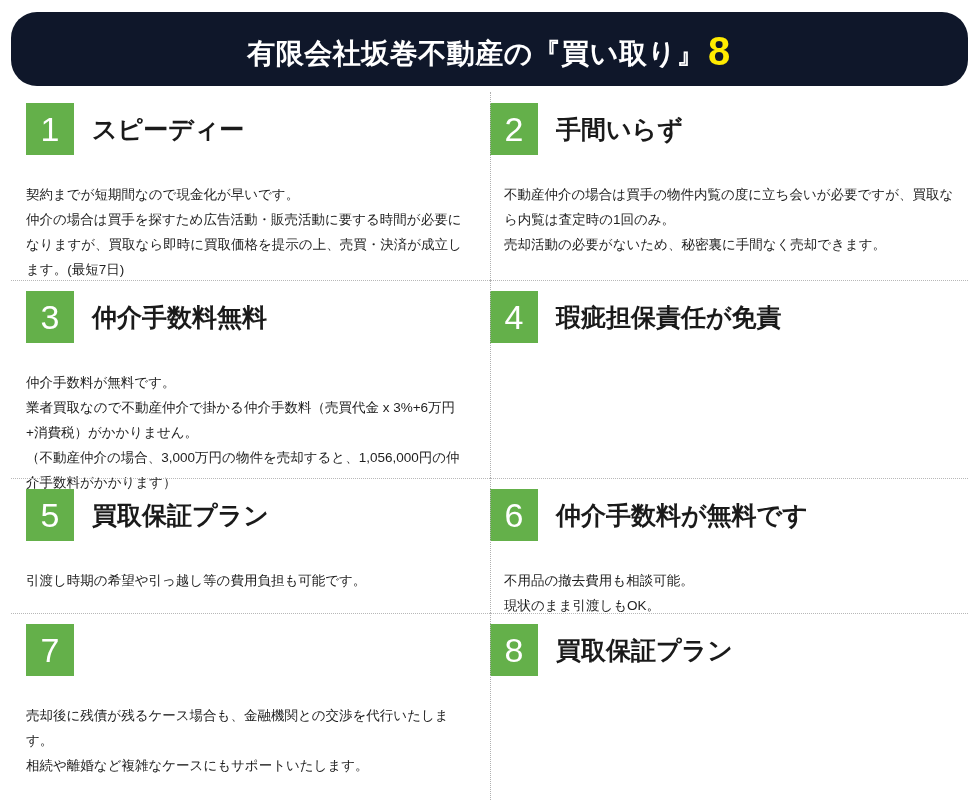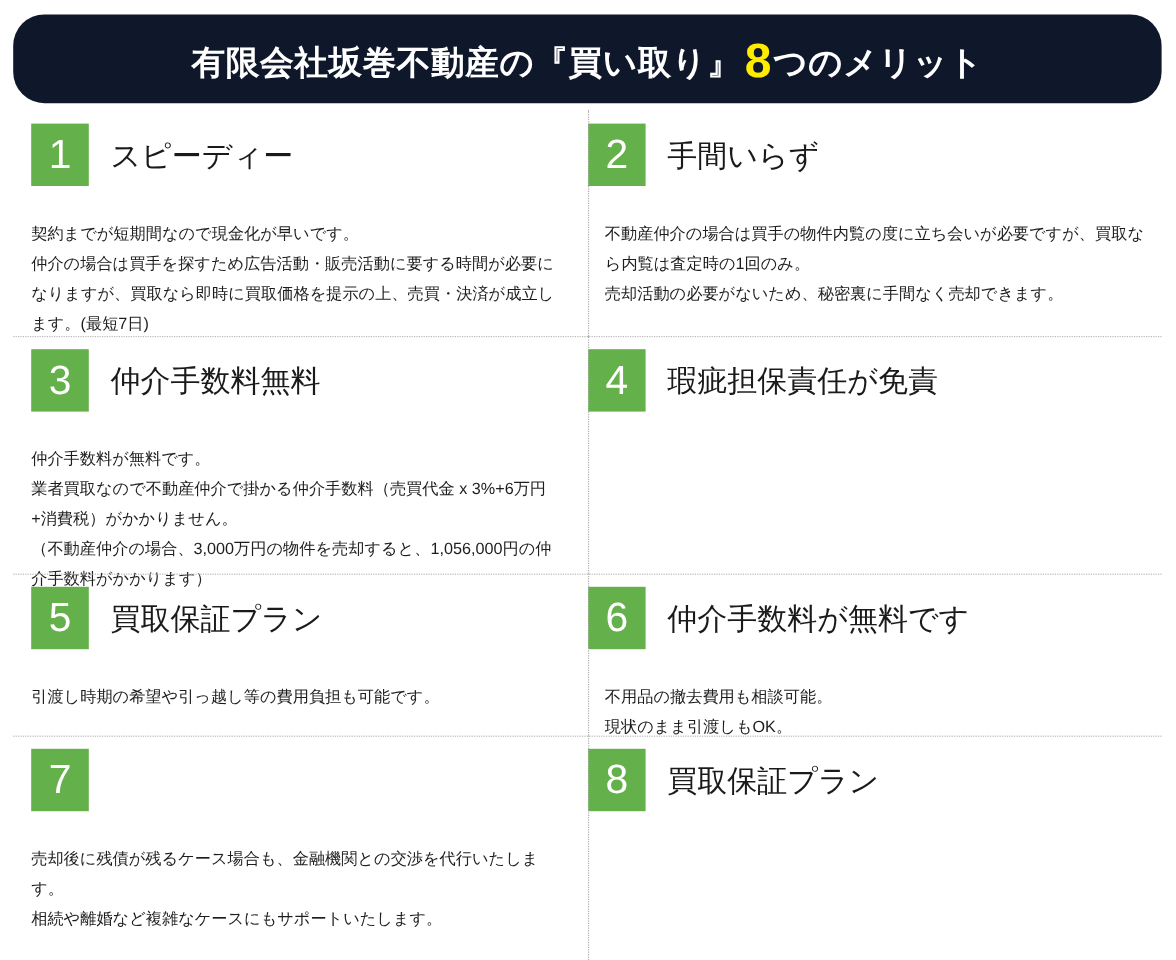--- a/index.html
+++ b/index.html
@@ -114,41 +114,40 @@
     flex: 0 0 auto;
   }
   .merit-cell.right .merit-badge {
     margin-left: -14px;
   }
   .merit-title {
     color: #1a1a1a;
     font-size: 25px;
     margin-left: 18px;
     white-space: nowrap;
-    font-weight: normal;
+    font-weight: bold;
   }
   .merit-body {
     margin-top: 28px;
     color: #1d1d1d;
     font-size: 13.5px;
     line-height: 1.85;
     white-space: pre-line;
   }
   .merit-cell.right .merit-body {
     margin-left: 0;
   }
 </style>
 </head>
 <body>
 
 <div class="header-band">
   <div class="header-title">
     <span>有限会社坂巻不動産の『買い取り』</span>
       <span class="big-num">8</span>
-      <span>つのメリット</span>
   </div>
 </div>
 
 <div class="merit-grid">
 
   <div class="merit-row row-1">
     <div class="merit-cell left">
       <div class="merit-head">
         <div class="merit-badge">1</div>
         <div class="merit-title">スピーディー</div>

